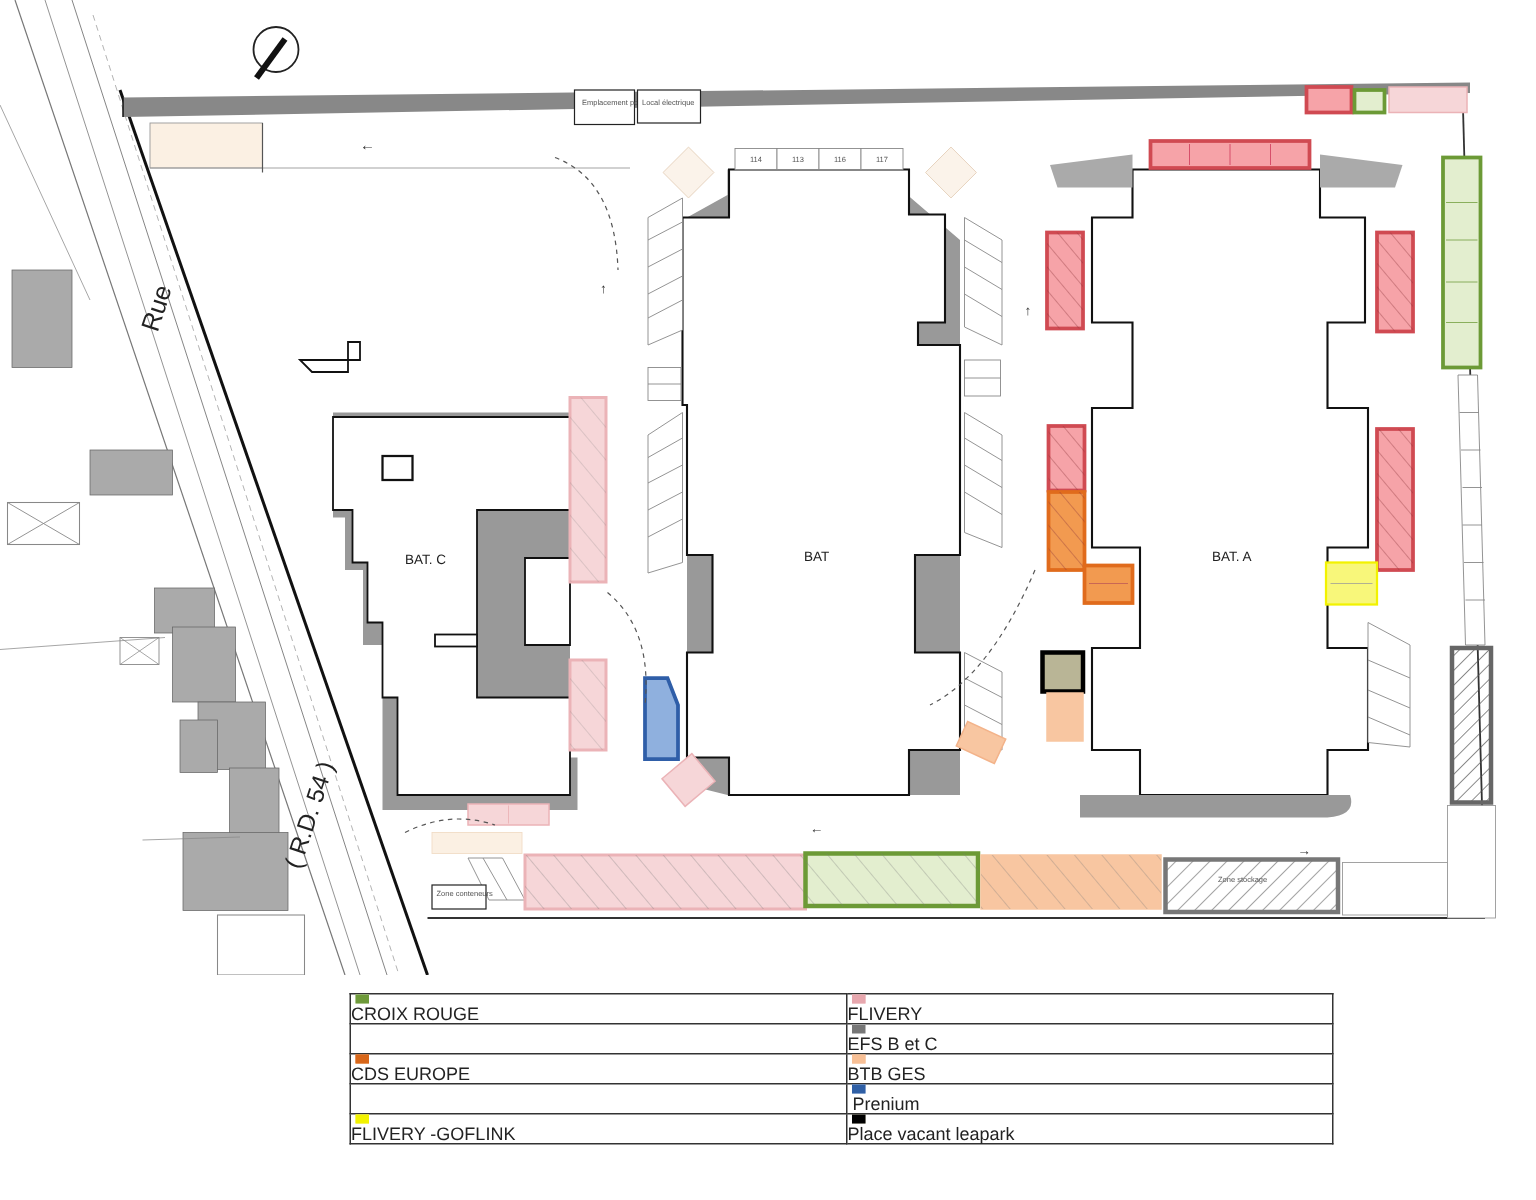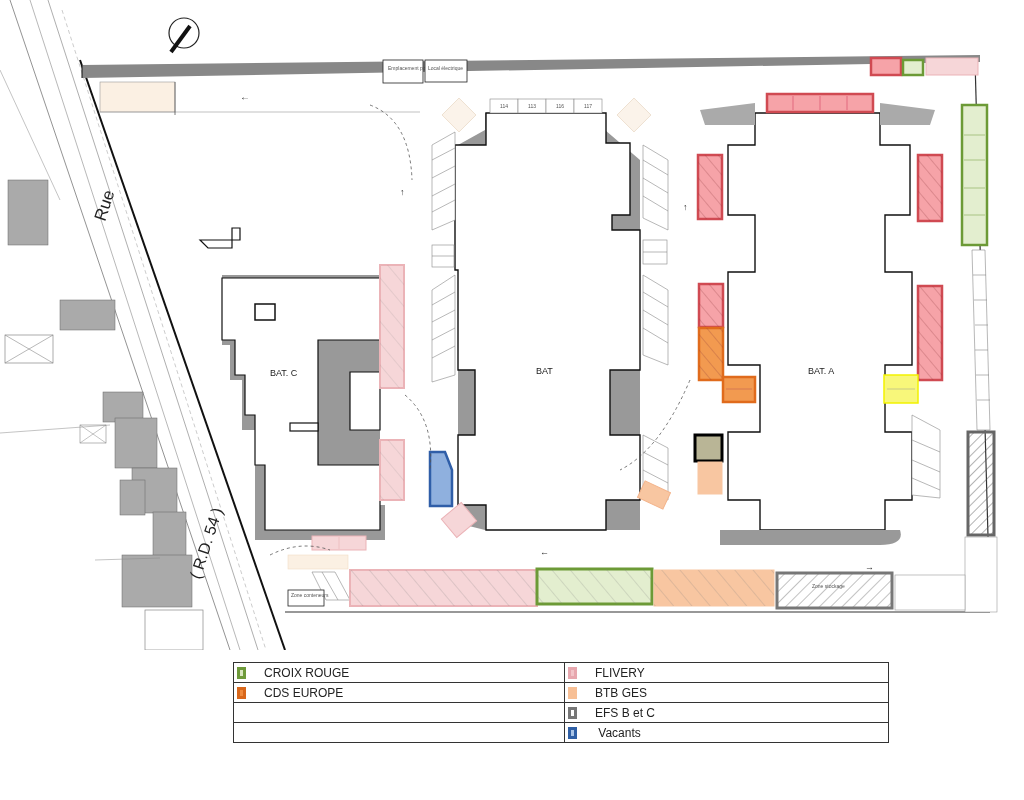--- a/index.html
+++ b/index.html
@@ -2,21 +2,21 @@
 <html><head>
 <meta charset="utf-8">
 <style>
   html,body{margin:0;padding:0;background:#ffffff;}
   body{width:1024px;height:800px;position:relative;overflow:hidden;font-family:"Liberation Sans",sans-serif;}
   #plan{position:absolute;left:0;top:0;width:1024px;height:650px;}
   .lbl{font-family:"Liberation Sans",sans-serif;fill:#222;}
   .small{font-family:"Liberation Sans",sans-serif;font-size:5px;fill:#555;}
   #legend{position:absolute;left:233px;top:662px;width:656px;border:1px solid #333;border-collapse:collapse;}
   #legend td{border:1px solid #333;height:19px;padding:0;font-size:12px;color:#222;vertical-align:middle;}
-  .cell{display:flex;align-items:center;height:19px;}
+  .cell{display:flex;height:19px;flex-direction:column;}
   .sw{display:inline-block;width:9px;height:12px;margin:0 18px 0 3px;box-sizing:border-box;}
 </style>
 </head>
 <body>
 
 <svg id="plan" viewBox="0 0 1024 650" xmlns="http://www.w3.org/2000/svg">
   <defs>
     <pattern id="hatch" width="8" height="8" patternUnits="userSpaceOnUse" patternTransform="rotate(45)">
       <line x1="0" y1="0" x2="0" y2="8" stroke="#666" stroke-width="0.8"></line>
     </pattern>
@@ -273,51 +273,65 @@
       <td>
           <div class="cell">
             <span class="sw" style="background:#f2c4c8;border:3px solid #e7a7ae"></span>
             <span>FLIVERY</span>
           </div>
         </td>
     </tr>
     <tr>
       <td>
           <div class="cell">
+            <span></span>
+          </div>
+        </td>
+      <td>
+          <div class="cell">
+            <span class="sw" style="background:#ffffff;border:3px solid #777"></span>
+            <span>EFS  B et C</span>
+          </div>
+        </td>
+    </tr>
+    <tr>
+      <td>
+          <div class="cell">
             <span class="sw" style="background:#f08a3c;border:3px solid #d8671a"></span>
             <span>CDS EUROPE</span>
           </div>
         </td>
       <td>
           <div class="cell">
             <span class="sw" style="background:#f7bf95;border:3px solid #f7bf95"></span>
             <span>BTB GES</span>
           </div>
         </td>
     </tr>
     <tr>
       <td>
           <div class="cell">
             <span></span>
           </div>
         </td>
       <td>
           <div class="cell">
-            <span class="sw" style="background:#ffffff;border:3px solid #777"></span>
-            <span>EFS  B et C</span>
-          </div>
-        </td>
-    </tr>
-    <tr>
-      <td>
-          <div class="cell">
-            <span></span>
-          </div>
-        </td>
-      <td>
-          <div class="cell">
             <span class="sw" style="background:#a9c4e6;border:3px solid #2f5fa5"></span>
-            <span style="white-space:pre"> Vacants</span>
+            <span style="white-space:pre"> Prenium</span>
+          </div>
+        </td>
+    </tr>
+    <tr>
+      <td>
+          <div class="cell">
+            <span class="sw" style="background:#f7f76a;border:3px solid #f2f200"></span>
+            <span>FLIVERY -GOFLINK</span>
+          </div>
+        </td>
+      <td>
+          <div class="cell">
+            <span class="sw" style="background:#c8c4a6;border:3px solid #000"></span>
+            <span>Place vacant leapark</span>
           </div>
         </td>
     </tr>
   </tbody>
 </table>
 
 </body></html>

